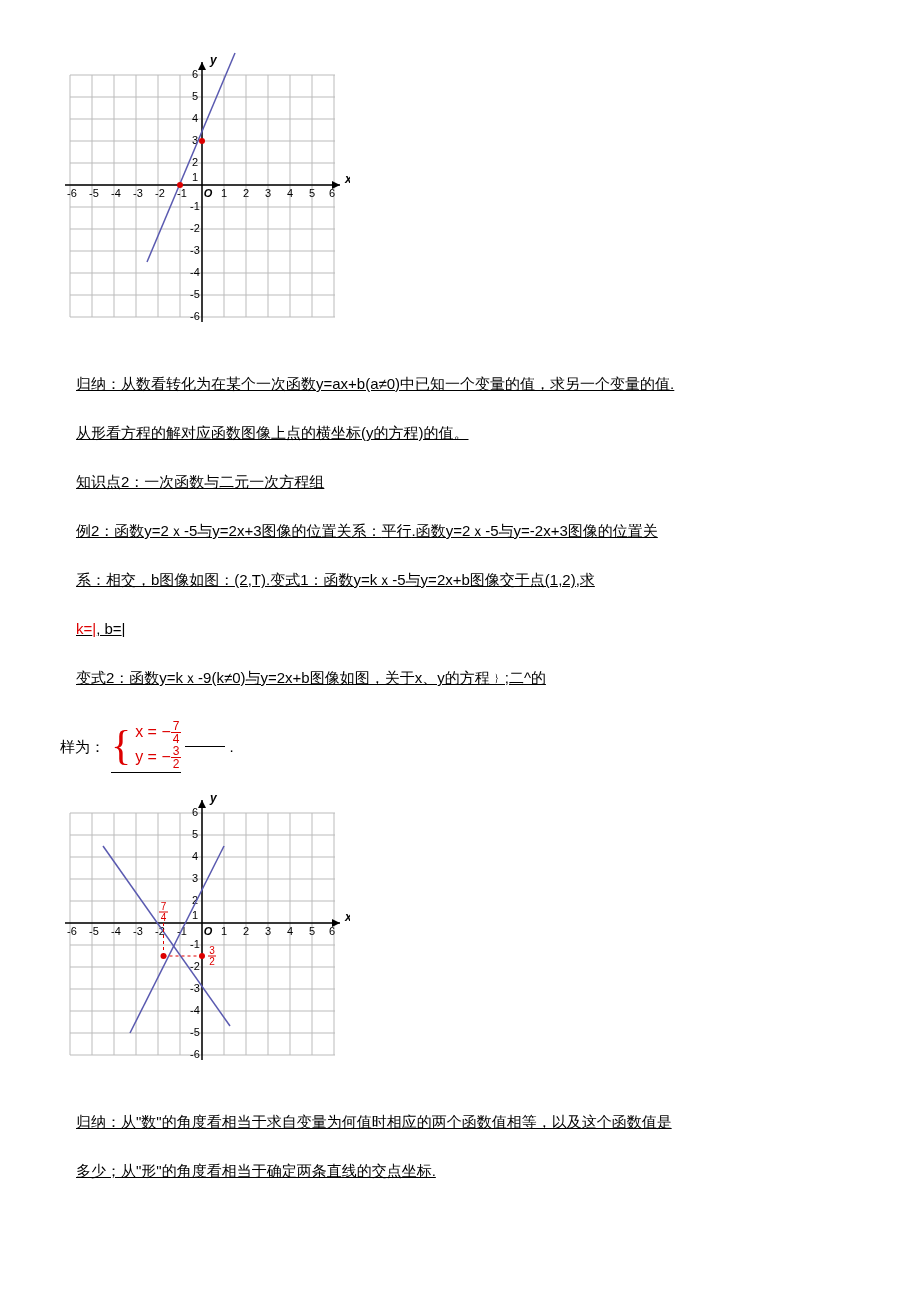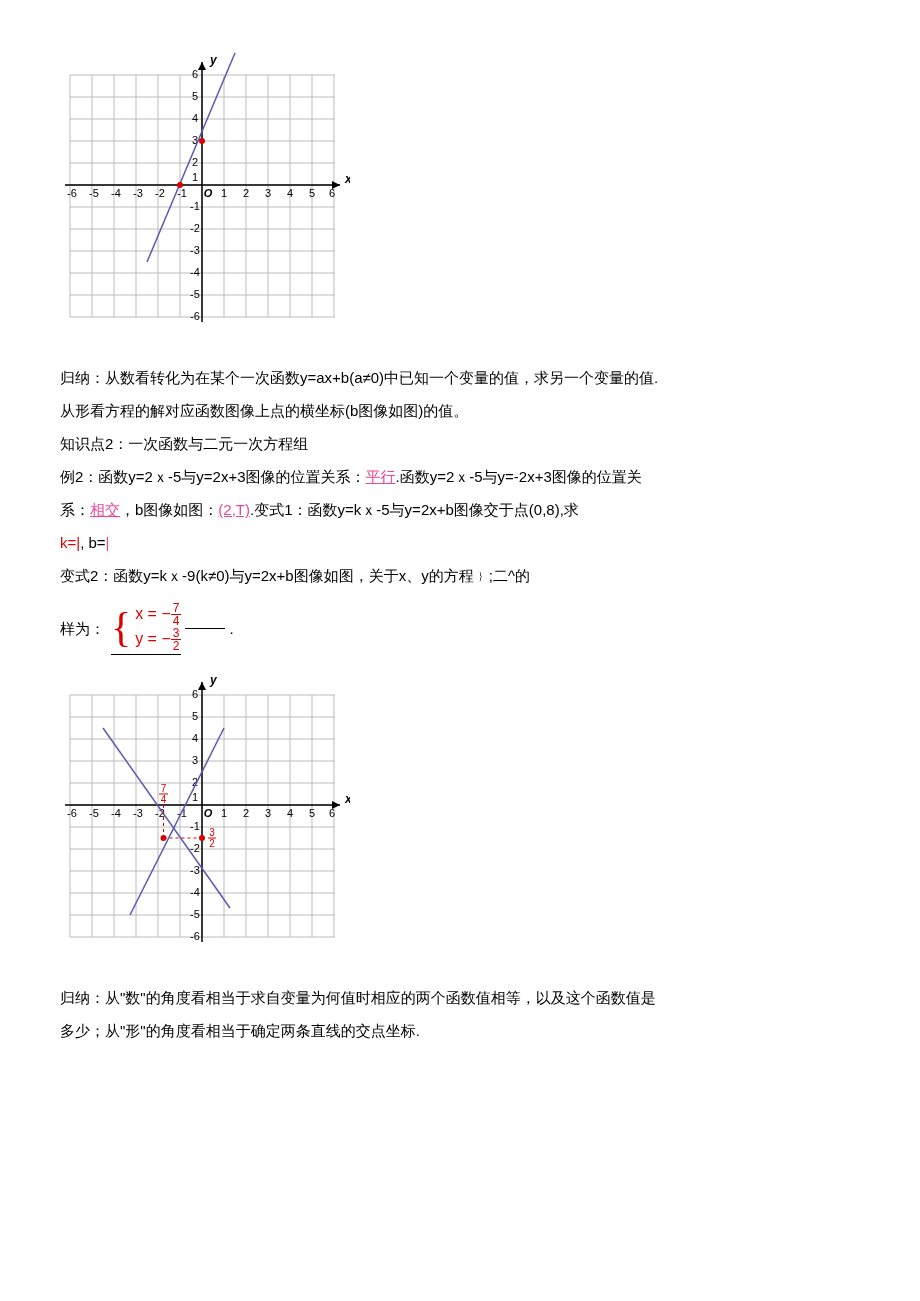--- a/index.html
+++ b/index.html
@@ -10,21 +10,21 @@
     line-height: 2.2;
     color: #000;
     background: #fff;
     width: 920px;
     box-sizing: border-box;
   }
   .graph {
     margin: 10px 0;
   }
   .underline-red {
-    color: #ec4899;
+    color: #000000;
     text-decoration: underline;
   }
   .red {
     color: #d00;
   }
   .answer-box {
     display: inline-flex;
     align-items: center;
     margin: 10px 0 5px 0;
   }
@@ -52,21 +52,21 @@
   }
   .frac .num { border-bottom: 1px solid currentColor; padding: 0 2px; }
   .frac .den { padding: 0 2px; }
   .after-line {
     display:inline-block;
     border-bottom:1px solid #000;
     width:40px;
     vertical-align: bottom;
     margin-left:4px;
   }
-  p { margin: 0; }
+  p { margin: 16px; text-decoration: underline; }
 </style>
 </head>
 <body>
 
 
 
 
 <div class="graph">
 <svg width="290" height="290" viewBox="0 0 290 290">
   <g stroke="#bbb" stroke-width="1">
@@ -129,29 +129,29 @@
         <text x="135" y="248">-5</text>
         <text x="135" y="270">-6</text>
   </g>
   <line x1="87" y1="212" x2="175" y2="3" stroke="#5a5ab0" stroke-width="1.5"></line>
   <circle cx="120" cy="135" r="3" fill="#d00"></circle>
   <circle cx="142" cy="91" r="3" fill="#d00"></circle>
 </svg>
 </div>
 
 <p>归纳：从数看转化为在某个一次函数y=ax+b(a≠0)中已知一个变量的值，求另一个变量的值.</p>
-<p>从形看方程的解对应函数图像上点的横坐标(b图像如图)的值。</p>
+<p>从形看方程的解对应函数图像上点的横坐标(y的方程)的值。</p>
 <p>知识点2：一次函数与二元一次方程组</p>
 
 <p>
   <span>例2：函数y=2ｘ-5与y=2x+3图像的位置关系：</span><span class="underline-red">平行</span><span>.函数y=2ｘ-5与y=-2x+3图像的位置关</span>
 </p>
 
 <p>
-  <span>系：</span><span class="underline-red">相交</span><span>，b图像如图：</span><span class="underline-red">(2,T)</span><span>.变式1：函数y=kｘ-5与y=2x+b图像交于点(0,8),求</span>
+  <span>系：</span><span class="underline-red">相交</span><span>，b图像如图：</span><span class="underline-red">(2,T)</span><span>.变式1：函数y=kｘ-5与y=2x+b图像交于点(1,2),求</span>
 </p>
 
 <p>
   <span class="red">k=</span><span class="red">|</span><span>, b=</span><span class="underline-red">|</span>
 </p>
 
 <p>变式2：函数y=kｘ-9(k≠0)与y=2x+b图像如图，关于x、y的方程﹜;二^的</p>
 
 <div class="answer-box">
   <span>样为：</span>

